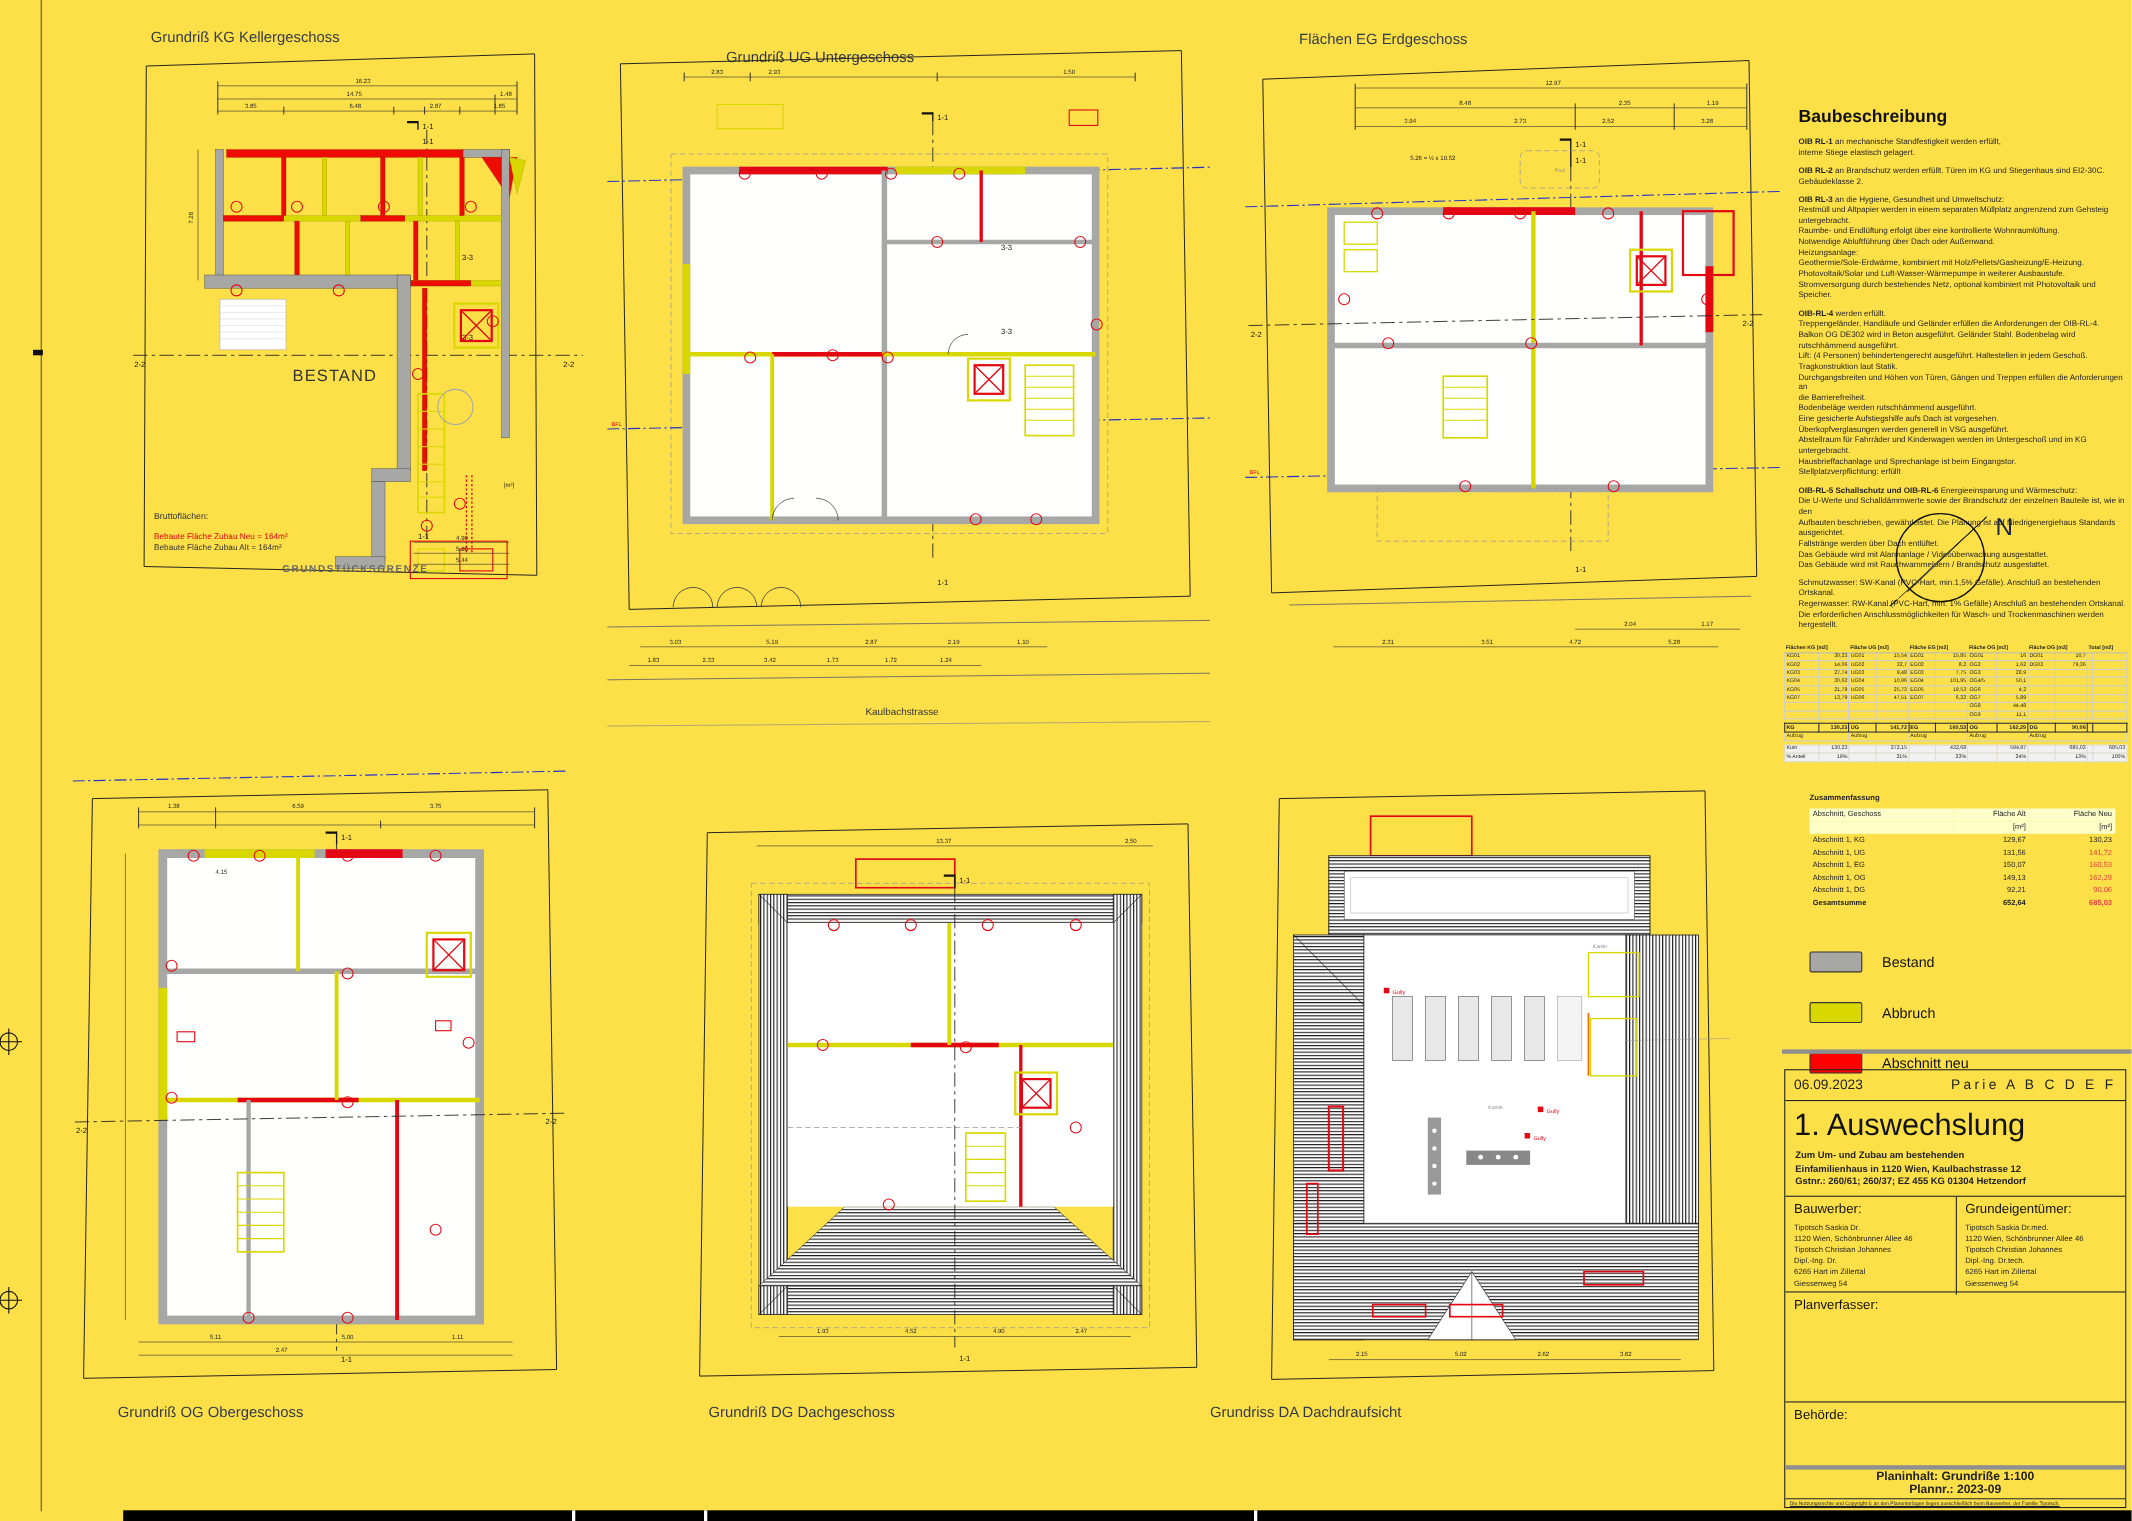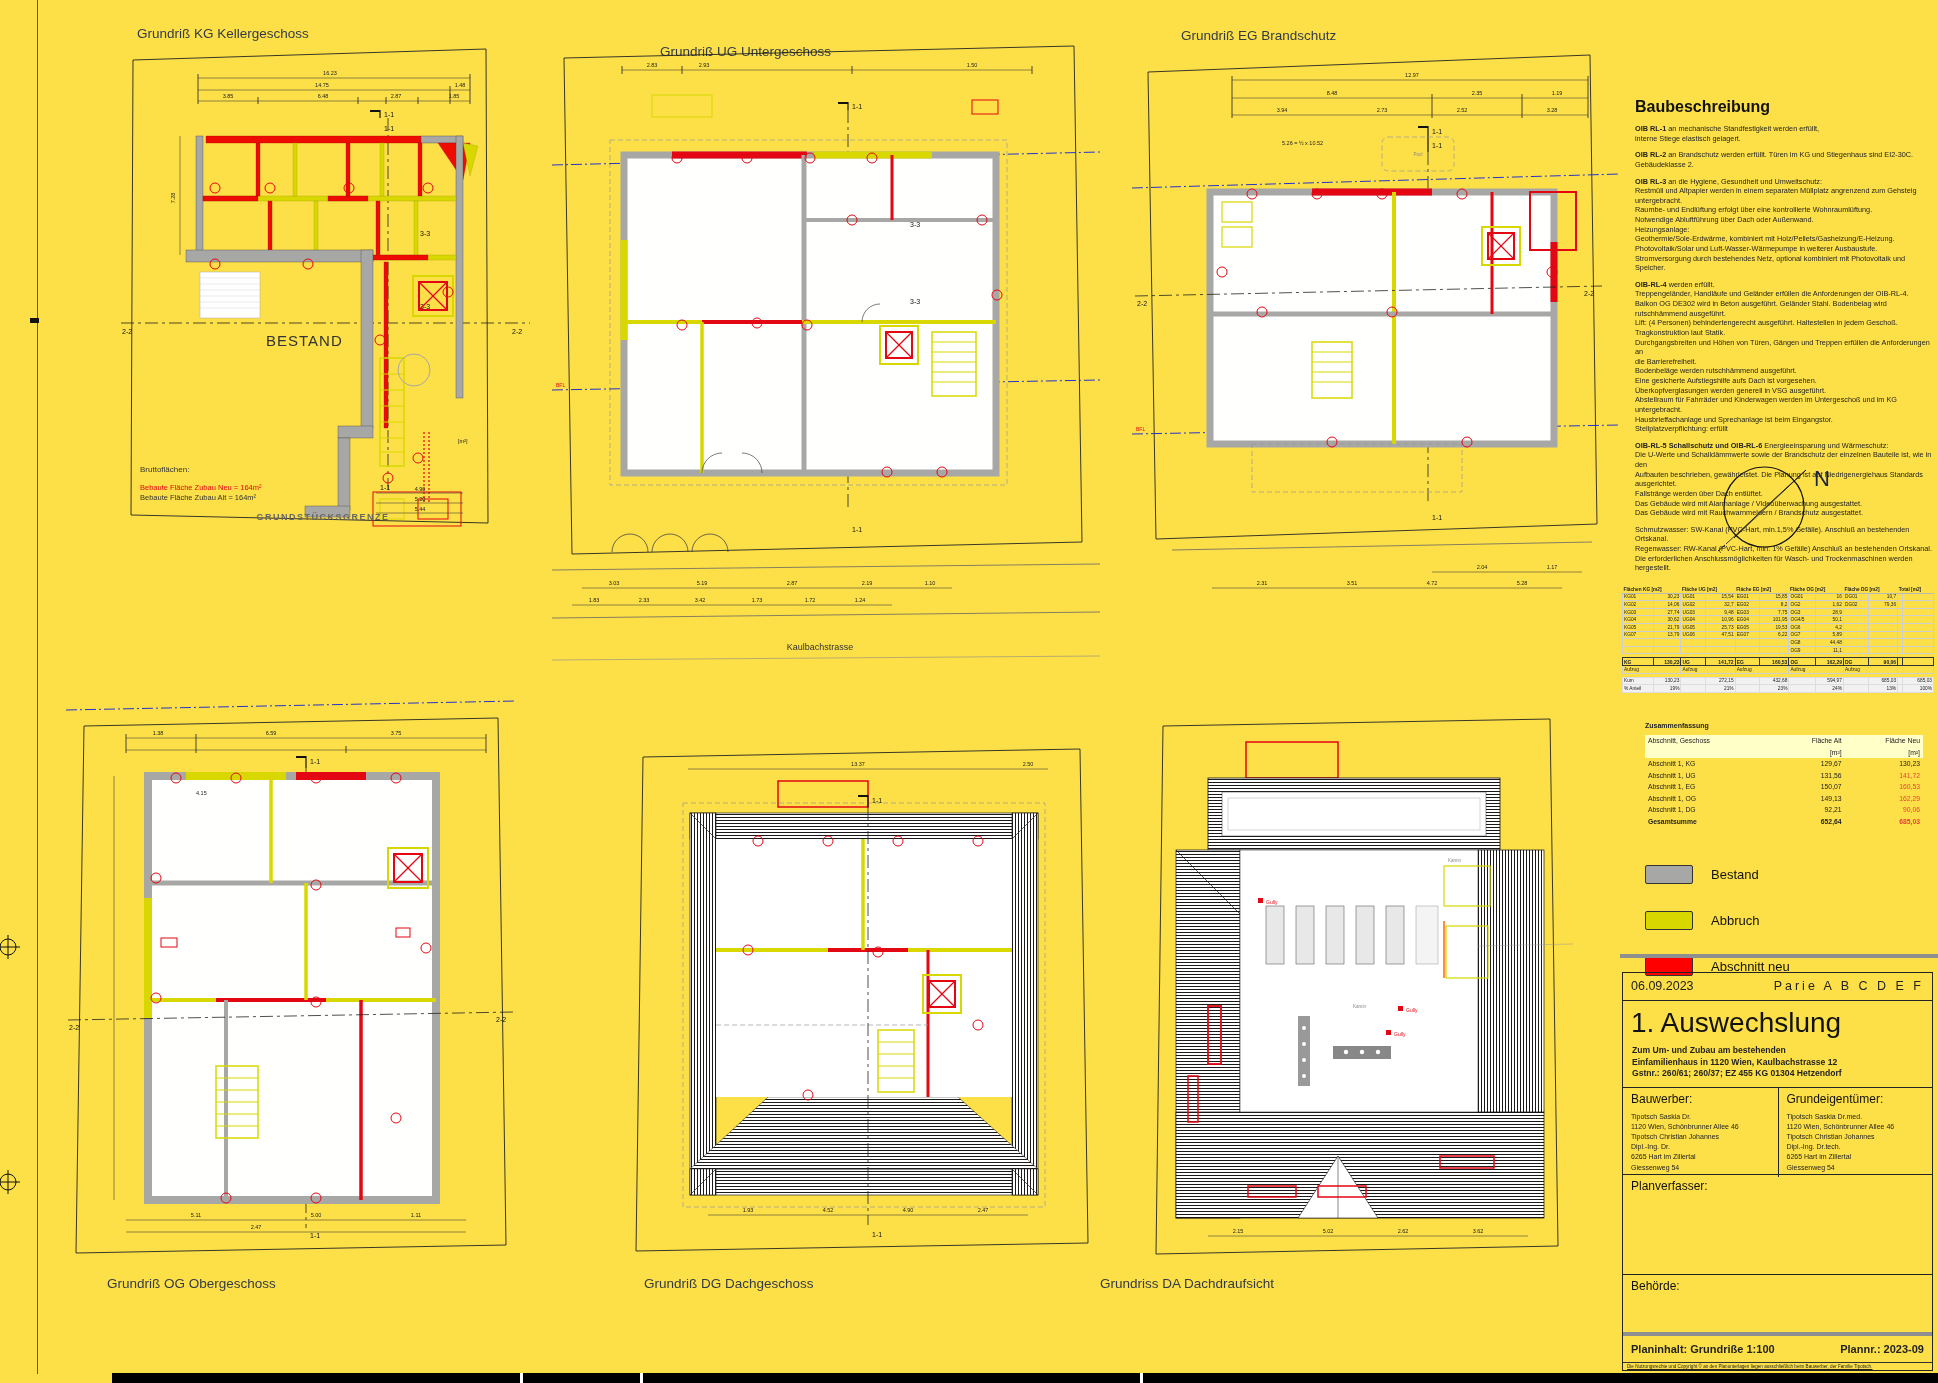--- a/index.html
+++ b/index.html
@@ -63,22 +63,22 @@
            white-space:pre-line;border-bottom:1.6px solid #232323;}
   .tb-2col{display:grid;grid-template-columns:1fr 1fr;border-bottom:1.6px solid #232323;}
   .tb-2col>div{padding:4px 8px;}
   .tb-2col>div+div{border-left:1.6px solid #232323;}
   .tb-h{font-size:12px;margin:0 0 6px 0;font-weight:400;color:#111;}
   .tb-small{font-size:7px;line-height:1.45;white-space:pre-line;color:#222;}
   .tb-owners{height:86px;}
   .tb-roles{height:100px;}
   .tb-auth{height:50px;padding:4px 8px;}
   .tb-thick{height:4px;background:#8f8f8f;}
-  .tb-content{height:26px;display:flex;justify-content:space-between;align-items:center;
-              padding:0 8px;font-size:11px;font-weight:bold;}
+  .tb-content{height:26px;display:flex;align-items:center;
+              padding:0 8px;font-size:11px;font-weight:bold;flex-direction:column;}
   .tb-fine{border-top:1px solid #333;font-size:4.6px;padding:1px 4px;color:#222;
            text-decoration:underline;}
   
   .vframe{position:absolute;left:37px;top:0;width:1px;height:1374px;background:#555;}
   .bottom-bar{position:absolute;left:112px;top:1373px;width:1826px;height:10px;background:#000;}
   .bar-notch{position:absolute;top:0;width:3px;height:10px;background:#fff;}
 </style>
 </head>
 <body>
 
@@ -110,21 +110,21 @@
   </svg>
   <div class="abs" style="left:30px;top:318px;width:9px;height:5px;background:#111"></div>
   <div class="bottom-bar">
     <div class="bar-notch" style="left:408px"></div>
     <div class="bar-notch" style="left:528px"></div>
     <div class="bar-notch" style="left:1028px"></div>
   </div>
 
   <div class="plan-title" style="left:137px;top:26px">Grundriß KG Kellergeschoss</div>
   <div class="plan-title" style="left:660px;top:44px">Grundriß UG Untergeschoss</div>
-  <div class="plan-title" style="left:1181px;top:28px">Grundriß EG Brandschutz</div>
+  <div class="plan-title" style="left:1181px;top:28px">Flächen EG Erdgeschoss</div>
   <div class="plan-title" style="left:107px;top:1276px">Grundriß OG Obergeschoss</div>
   <div class="plan-title" style="left:644px;top:1276px">Grundriß DG Dachgeschoss</div>
   <div class="plan-title" style="left:1100px;top:1276px">Grundriss DA Dachdraufsicht</div>
 
   <svg class="abs" style="left:118px;top:40px" width="420" height="500" viewBox="0 0 420 500">
     <polygon class="bnd" points="15,20 368,9 370,483 13,475"></polygon>
     <line class="dim" x1="80" y1="38" x2="352" y2="38"></line>
     <line class="dim" x1="80" y1="50" x2="332" y2="50"></line>
     <line class="dim" x1="332" y1="50" x2="352" y2="50"></line>
     <line class="dim" x1="80" y1="61" x2="352" y2="61"></line>

